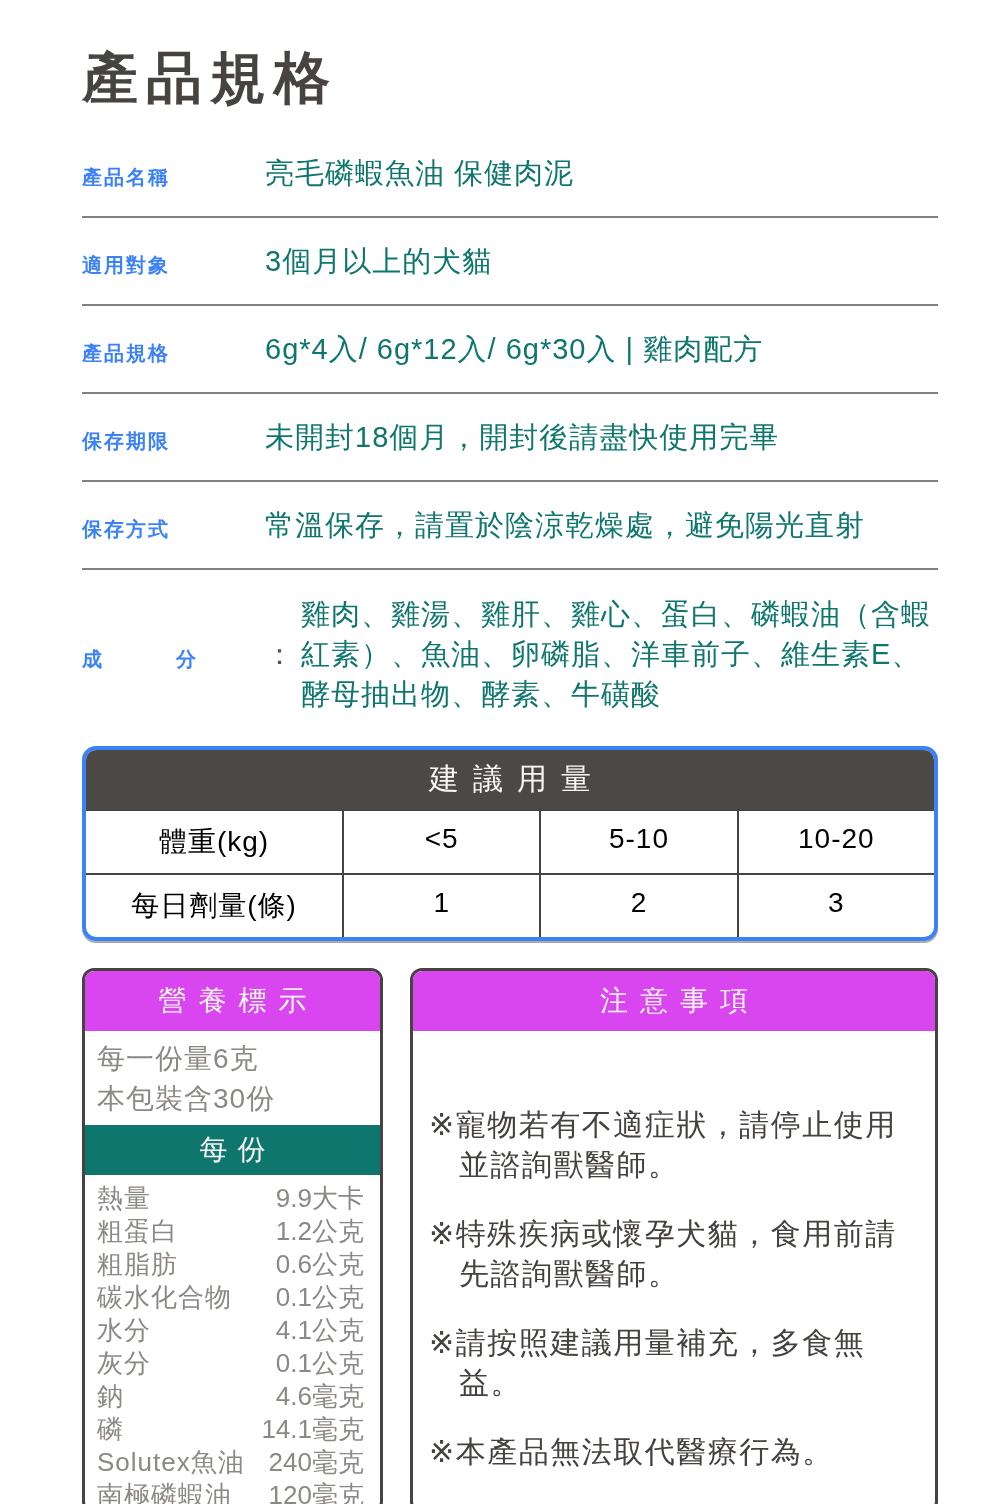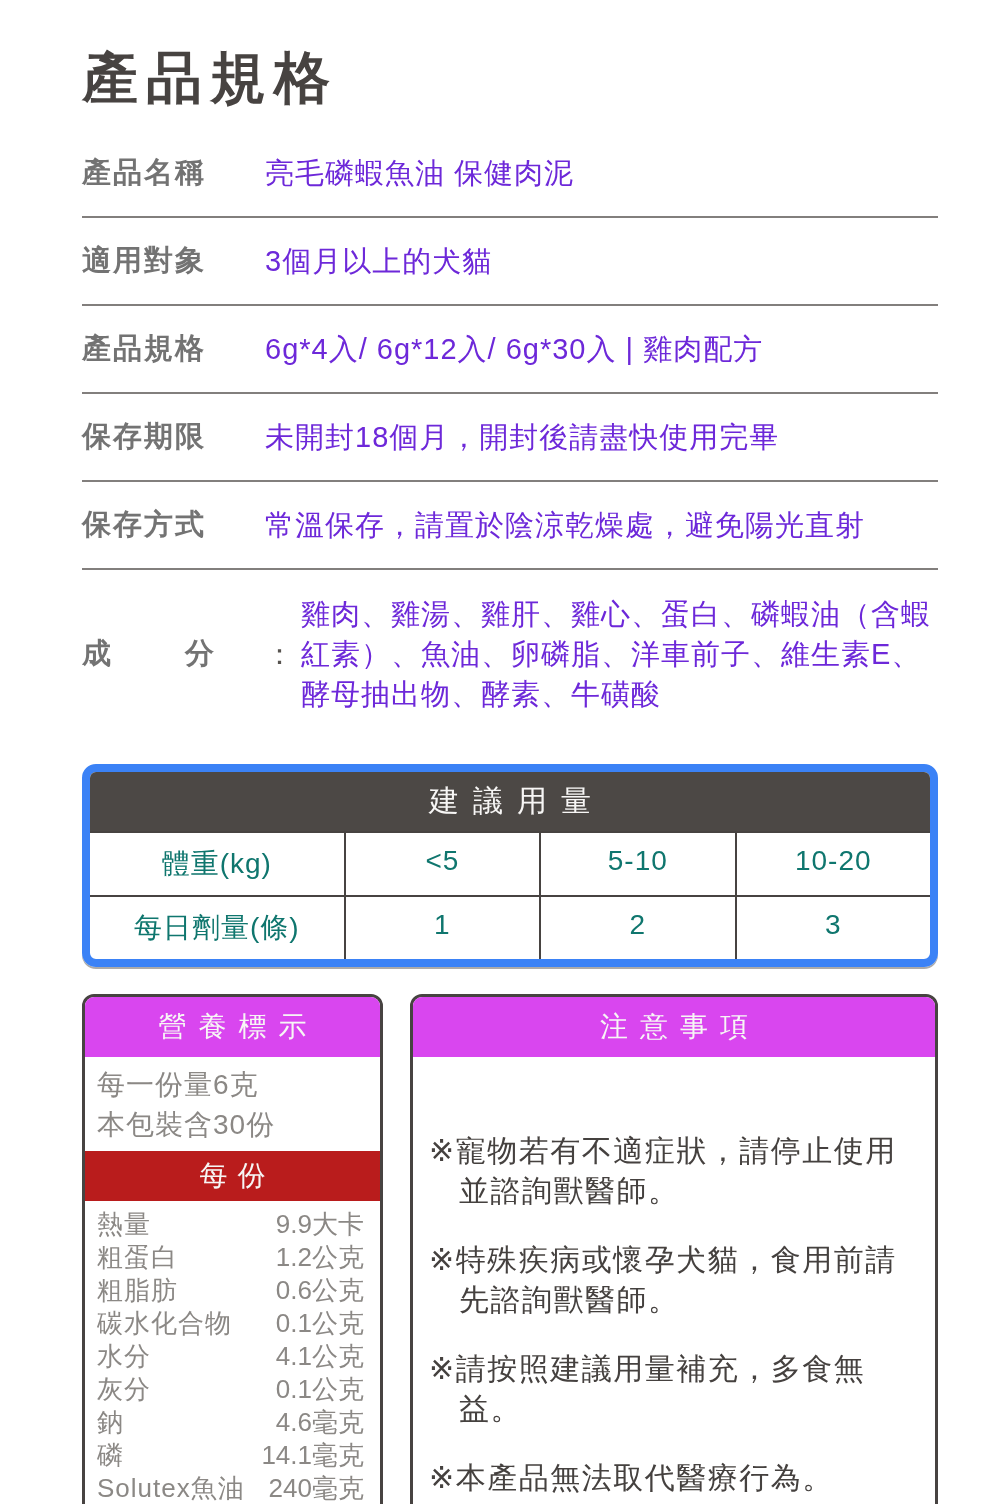--- a/index.html
+++ b/index.html
@@ -30,68 +30,69 @@
   .spec-list { margin-top: 20px; width: 856px; }
   .spec-row {
     display: flex;
     align-items: flex-start;
     padding: 23px 0;
     border-bottom: 2px solid #827f7d;
   }
   .spec-row:last-child { border-bottom: none; align-items: center; }
   .spec-label {
     flex: 0 0 183px;
-    font-size: 29px;
+    font-size: 20px;
     font-weight: 700;
-    color: #737373;
+    color: #3b82f6;
     letter-spacing: 2px;
+    margin-top: 11px;
   }
   .spec-value {
     flex: 1;
     font-size: 29px;
     font-weight: 400;
-    color: #6d28d9;
+    color: #0f766e;
     letter-spacing: 1px;
     line-height: 40px;
   }
   .spec-row.ingredients { padding-top: 24px; padding-bottom: 16px; }
   .ingredients .spec-label {
     letter-spacing: 74px;
     overflow: hidden;
     white-space: nowrap;
   }
   .ingredients .colon {
     flex: 0 0 36px;
     font-size: 29px;
     color: #57534f;
     line-height: 40px;
   }
 
   
   .dosage-table {
-    margin-top: 34px;
+    margin-top: 16px;
     width: 856px;
-    border: 8px solid #3b82f6;
+    border: 4px solid #3b82f6;
     border-radius: 14px;
     overflow: hidden;
     box-shadow: 0 2px 0 rgba(70, 66, 64, 0.45);
   }
   .dosage-header {
     background: #4c4845;
     color: #f7f6f5;
     text-align: center;
     font-size: 30px;
     letter-spacing: 14px;
     padding: 9px 0 9px 14px;
   }
   .dosage-grid { display: grid; grid-template-columns: 30.2% 23.26% 23.27% 23.27%; }
   .dosage-cell {
     font-size: 28px;
     font-weight: 300;
-    color: #0f766e;
+    color: #000000;
     text-align: center;
     padding: 12px 4px;
     border-top: 2px solid #474341;
     border-left: 2px solid #474341;
     letter-spacing: 1px;
   }
   .dosage-cell.first-col { border-left: none; }
 
   
   .boxes {
@@ -121,21 +122,21 @@
   .nutrition-box { flex: 0 0 301px; display: flex; flex-direction: column; }
   .serving-info { padding: 8px 12px 6px 12px; border-radius: 19px; }
   .serving-line {
     font-size: 28px;
     font-weight: 300;
     color: #8b8885;
     line-height: 40px;
     letter-spacing: 1px;
   }
   .per-serving-band {
-    background: #b91c1c;
+    background: #0f766e;
     color: #f7f6f5;
     text-align: center;
     font-size: 28px;
     letter-spacing: 10px;
     padding: 6px 0 6px 10px;
   }
   .nutrient-list { padding: 7px 16px 0 12px; }
   .nutrient-row {
     display: flex;
     justify-content: space-between;

